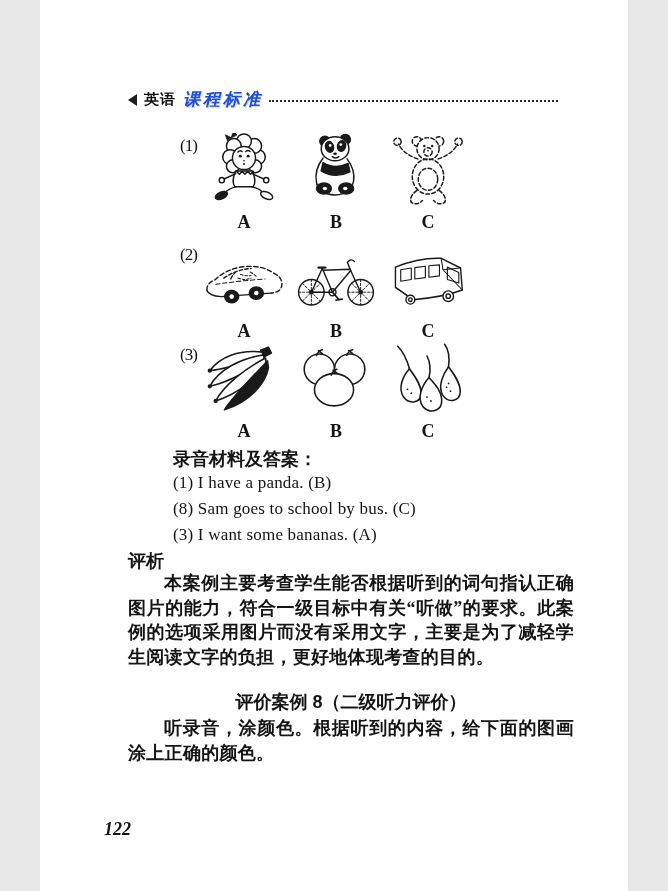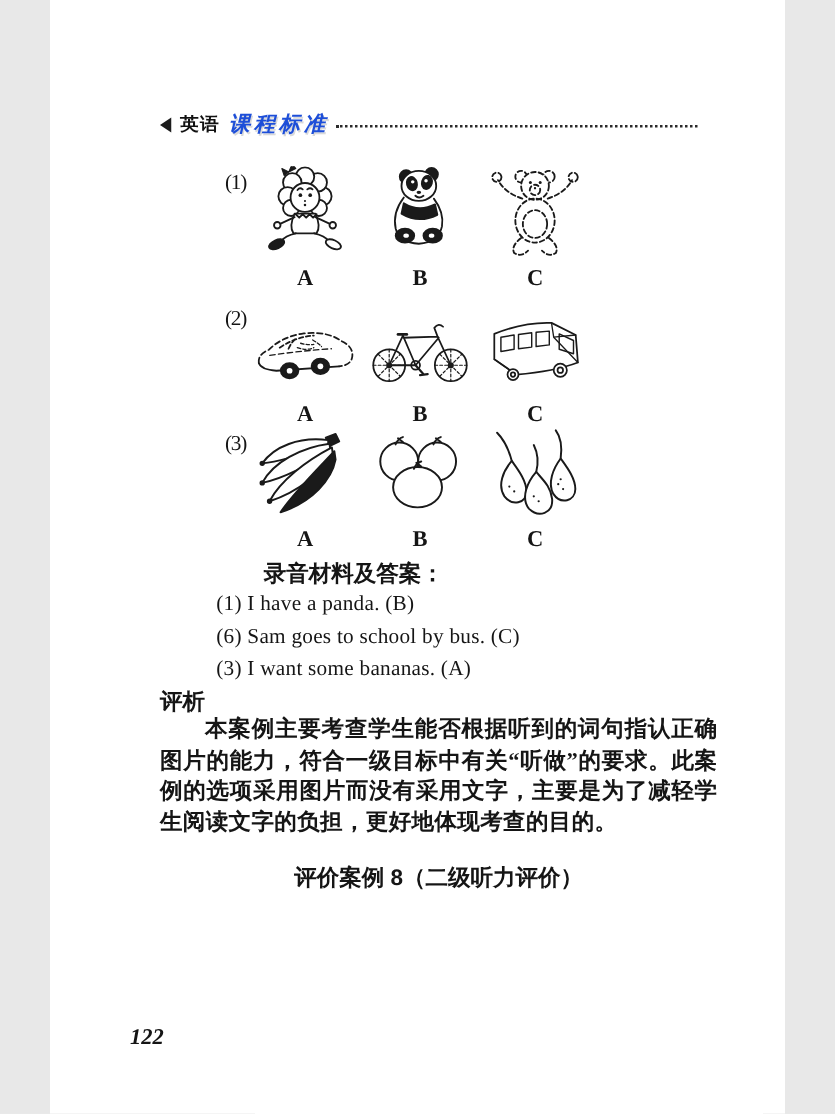--- a/index.html
+++ b/index.html
@@ -29,21 +29,21 @@
   }
   .dots { flex:1; border-top:2px dotted #2b2b2b; margin-left:6px; margin-top:3px; }
   
   .fig-row { position:absolute; left:140px; display:flex; align-items:flex-start; }
   .row-num { font-size:17px; width:18px; padding-top:3px; letter-spacing:-1px; }
   .option { width:92px; display:flex; flex-direction:column; align-items:center; }
   .art { width:88px; height:74px; display:block; }
   .opt-label { font-weight:bold; font-size:18px; margin-top:5px; }
   
   .hei { font-family:"Liberation Sans","DejaVu Sans",sans-serif; font-weight:bold; }
-  .script-head { position:absolute; left:133px; top:447px; font-size:18px;margin-left:38px; }
+  .script-head { position:absolute; left:133px; top:447px; font-size:18px; }
   .script-line { position:absolute; left:133px; font-size:17px; letter-spacing:.2px; }
   .analysis-head { position:absolute; left:88px; top:549px; font-size:18px; }
   .cn-par {
     position:absolute; left:88px; width:446px;
     font-size:18px; line-height:24.5px; font-weight:bold;
     text-align:justify; text-indent:2em; letter-spacing:.3px;
   }
   .analysis-body { top:571px; }
   .case2-head {
     position:absolute; left:88px; top:690px; width:446px;
@@ -253,23 +253,24 @@
               <circle cx="48" cy="60" r="0.9"></circle>
           </g>
         </g>
       </svg>
       <span class="opt-label">C</span>
     </div>
   </div>
 
   <div class="script-head hei">录音材料及答案：</div>
   <div class="script-line" style="top:473px">(1) I have a panda. (B)</div>
-  <div class="script-line" style="top:499px">(6) Sam goes to school by bus. (C)</div>
+  <div class="script-line" style="top:499px">(8) Sam goes to school by bus. (C)</div>
   <div class="script-line" style="top:525px">(3) I want some bananas. (A)</div>
 
   <div class="analysis-head hei">评析</div>
   <div class="cn-par analysis-body">本案例主要考查学生能否根据听到的词句指认正确图片的能力，符合一级目标中有关“听做”的要求。此案例的选项采用图片而没有采用文字，主要是为了减轻学生阅读文字的负担，更好地体现考查的目的。</div>
 
   <div class="case2-head hei">评价案例 8（二级听力评价）</div>
+  <div class="cn-par case2-body">听录音，涂颜色。根据听到的内容，给下面的图画涂上正确的颜色。</div>
 
   <div class="pageno">122</div>
 
 </div>
 
 </body></html>

